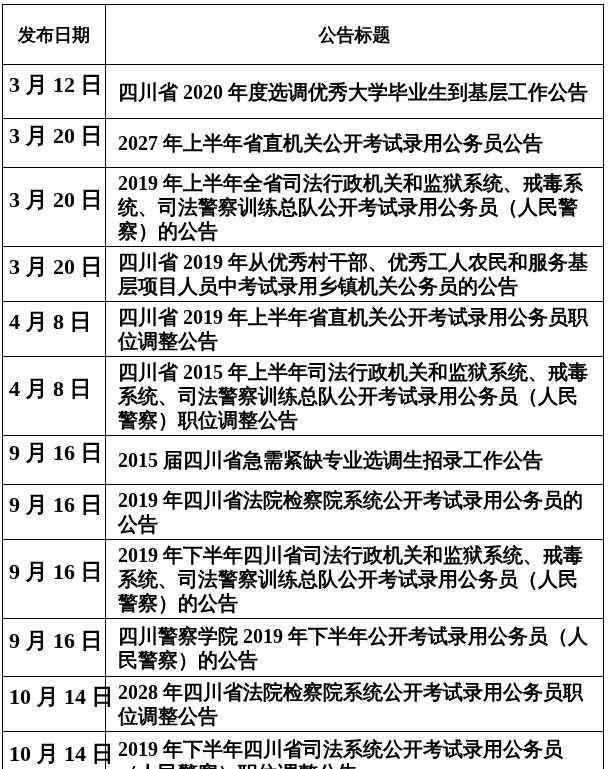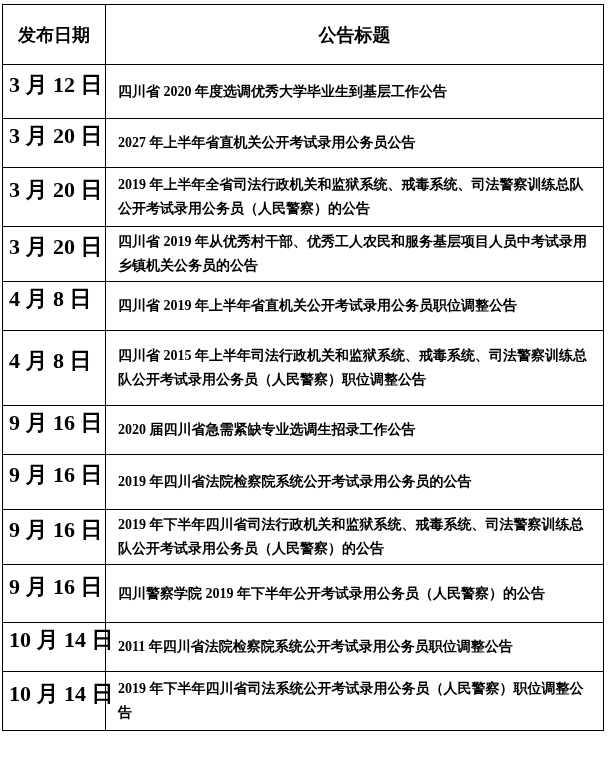--- a/index.html
+++ b/index.html
@@ -33,21 +33,21 @@
     text-align: center;
     padding: 4px 2px;
   }
   td.date-cell {
     font-size: 22px;
     text-align: left;
     padding: 2px 2px 16px 6px;
     white-space: nowrap;
   }
   td.title-cell {
-    font-size: 14px;
+    font-size: 20px;
     line-height: 24px;
     text-align: left;
     padding: 3px 8px 3px 12px;
   }
 </style>
 </head>
 <body>
 
 <div class="doc-page">
   <table class="announcement-table">
@@ -81,37 +81,37 @@
       <tr style="height:49px">
         <td class="date-cell">4 月 8 日</td>
         <td class="title-cell">四川省 2019 年上半年省直机关公开考试录用公务员职位调整公告</td>
       </tr>
       <tr style="height:75px">
         <td class="date-cell">4 月 8 日</td>
         <td class="title-cell">四川省 2015 年上半年司法行政机关和监狱系统、戒毒系统、司法警察训练总队公开考试录用公务员（人民警察）职位调整公告</td>
       </tr>
       <tr style="height:46px">
         <td class="date-cell">9 月 16 日</td>
-        <td class="title-cell">2020 届四川省急需紧缺专业选调生招录工作公告</td>
+        <td class="title-cell">2015 届四川省急需紧缺专业选调生招录工作公告</td>
       </tr>
       <tr style="height:55px">
         <td class="date-cell">9 月 16 日</td>
         <td class="title-cell">2019 年四川省法院检察院系统公开考试录用公务员的公告</td>
       </tr>
       <tr style="height:49px">
         <td class="date-cell">9 月 16 日</td>
         <td class="title-cell">2019 年下半年四川省司法行政机关和监狱系统、戒毒系统、司法警察训练总队公开考试录用公务员（人民警察）的公告</td>
       </tr>
       <tr style="height:58px">
         <td class="date-cell">9 月 16 日</td>
         <td class="title-cell">四川警察学院 2019 年下半年公开考试录用公务员（人民警察）的公告</td>
       </tr>
       <tr style="height:44px">
         <td class="date-cell">10 月 14 日</td>
-        <td class="title-cell">2011 年四川省法院检察院系统公开考试录用公务员职位调整公告</td>
+        <td class="title-cell">2028 年四川省法院检察院系统公开考试录用公务员职位调整公告</td>
       </tr>
       <tr style="height:59px">
         <td class="date-cell">10 月 14 日</td>
         <td class="title-cell">2019 年下半年四川省司法系统公开考试录用公务员（人民警察）职位调整公告</td>
       </tr>
     </tbody>
   </table>
 </div>
 
 </body></html>

